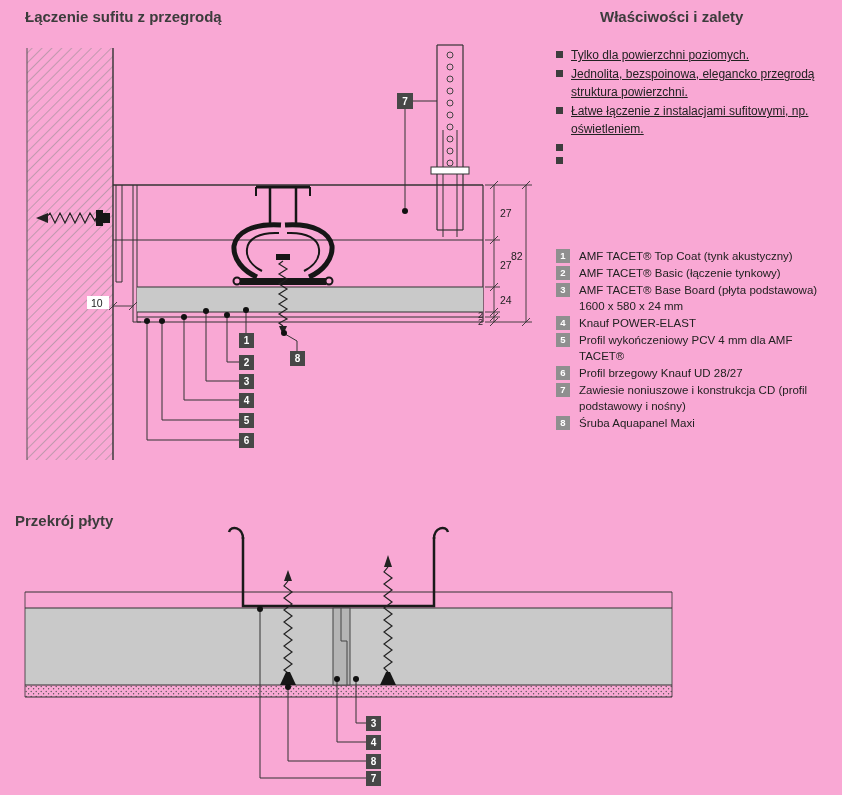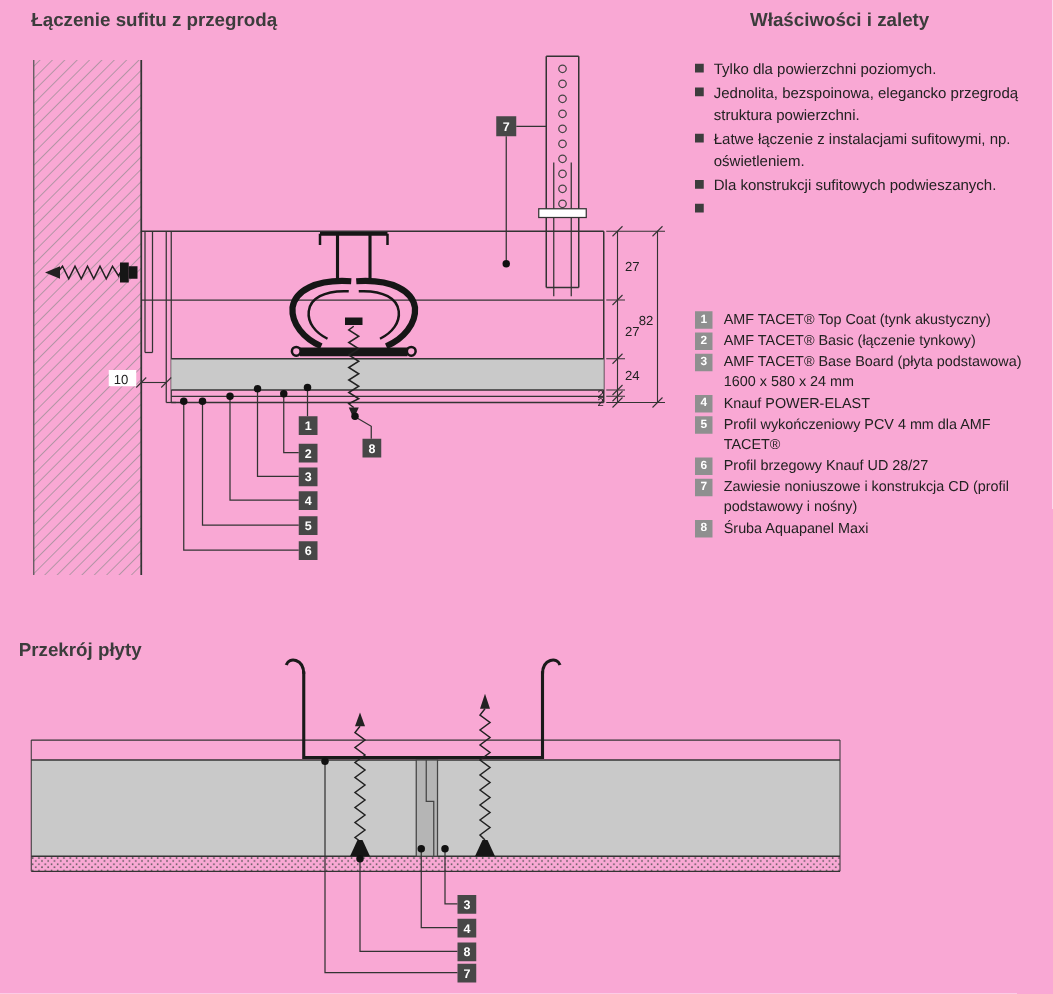--- a/index.html
+++ b/index.html
@@ -3,21 +3,21 @@
 <meta charset="utf-8">
 <style>
   html,body{margin:0;padding:0;background:#fff;}
   .page{position:relative;width:842px;height:795px;background:#f9a8d4;
         font-family:"Liberation Sans",sans-serif;color:#222;overflow:hidden;}
   .heading{position:absolute;font-size:15px;font-weight:bold;color:#3c3c3c;margin:0;}
   .t1{left:25px;top:8px;}
   .t2{left:556px;top:8px;margin-left:44px;}
   .t3{left:15px;top:512px;}
   .props{position:absolute;left:556px;top:46px;width:274px;}
-  .prop-item{display:flex;gap:8px;font-size:12px;line-height:18px;margin-bottom:1px;}
+  .prop-item{display:flex;gap:8px;font-size:12px;line-height:18px;margin-bottom:1px;text-decoration:underline;}
   .bullet{flex:none;width:7px;height:7px;background:#3d3d3d;margin-top:5px;}
   .legend{position:absolute;left:556px;top:248px;width:280px;}
   .legend-item{display:flex;gap:9px;font-size:11.5px;line-height:16px;margin-bottom:1px;}
   .lnum{flex:none;width:14px;height:14px;background:#8f8f8f;color:#fff;
         font-size:9.5px;font-weight:bold;display:flex;align-items:center;
         justify-content:center;margin-top:1px;}
   svg{position:absolute;left:0;}
   #fig1{top:30px;}
   #fig2{top:515px;}
   .co-num{font:bold 10px "Liberation Sans",sans-serif;fill:#fff;}
@@ -41,21 +41,20 @@
     <div class="prop-item">
         <span class="bullet"></span>
         <span>Jednolita, bezspoinowa, elegancko przegrodą struktura powierzchni.</span>
       </div>
     <div class="prop-item">
         <span class="bullet"></span>
         <span>Łatwe łączenie z instalacjami sufitowymi, np. oświetleniem.</span>
       </div>
     <div class="prop-item">
         <span class="bullet"></span>
-        <span>Dla konstrukcji sufitowych podwieszanych.</span>
       </div>
     <div class="prop-item">
         <span class="bullet"></span>
       </div>
   </div>
 
   <div class="legend">
     <div class="legend-item">
         <span class="lnum">1</span>
         <span>AMF TACET® Top Coat (tynk akustyczny)</span>

